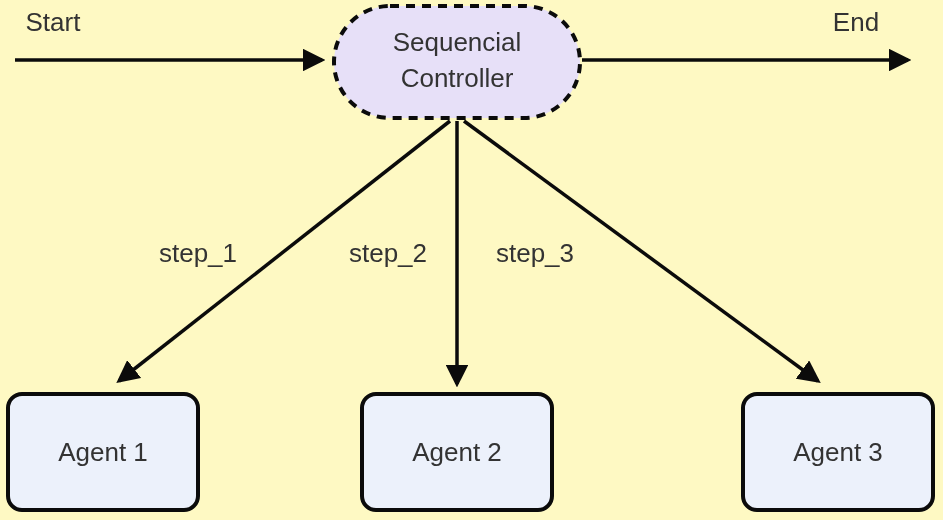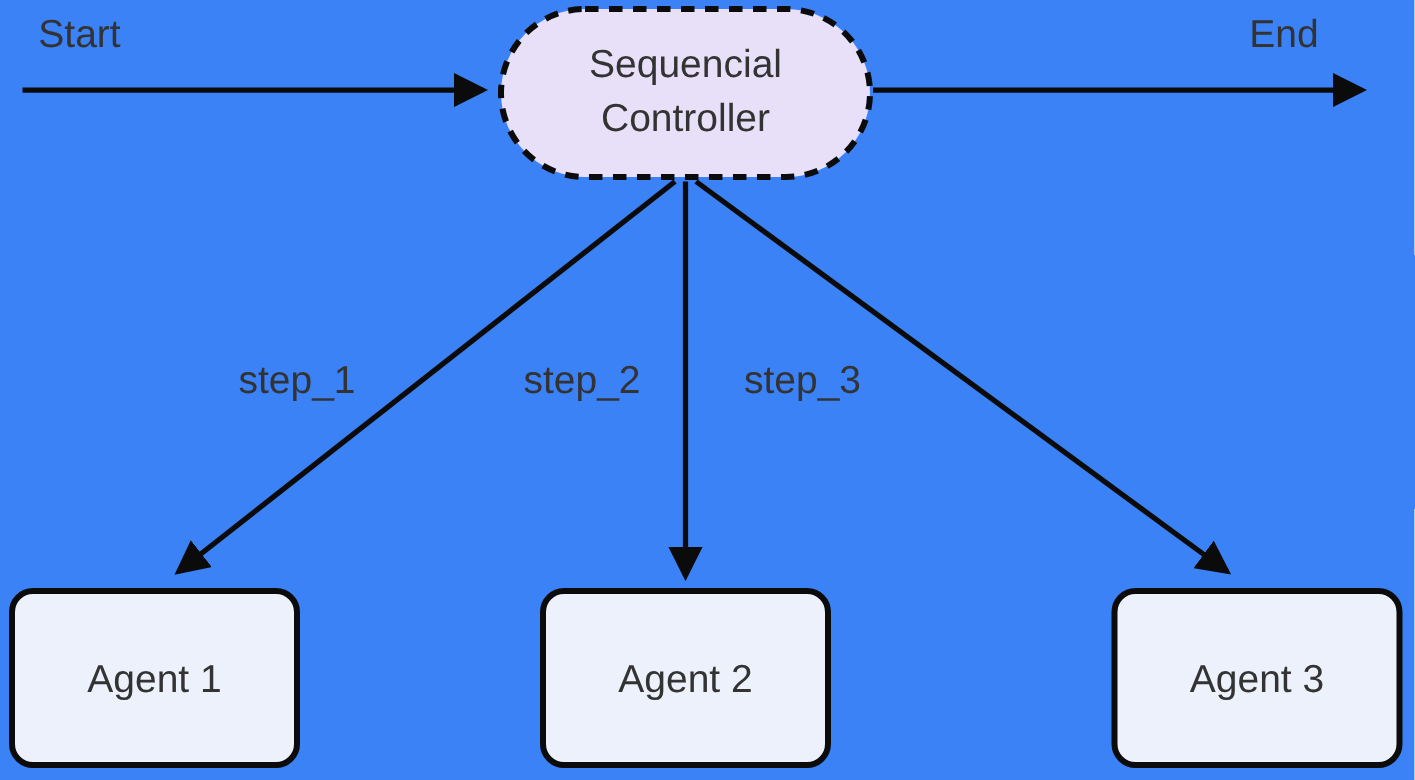--- a/index.html
+++ b/index.html
@@ -1,16 +1,16 @@
 <!DOCTYPE html>
 <html><head>
 <meta charset="utf-8">
 <style>
   html,body{margin:0;padding:0;background:#ffffff;}
-  .canvas-wrap{width:943px;height:520px;overflow:hidden;background:#3b82f6;}
+  .canvas-wrap{width:943px;height:520px;overflow:hidden;background:#fef9c3;}
   svg{display:block;}
   text{
     font-family:"Liberation Sans","DejaVu Sans",sans-serif;
     font-size:26px;
   }
   .edge-line{stroke:#0b0b0b;stroke-width:3.5;fill:none;}
   .node-stroke{stroke:#0b0b0b;}
 </style>
 </head>
 <body>

